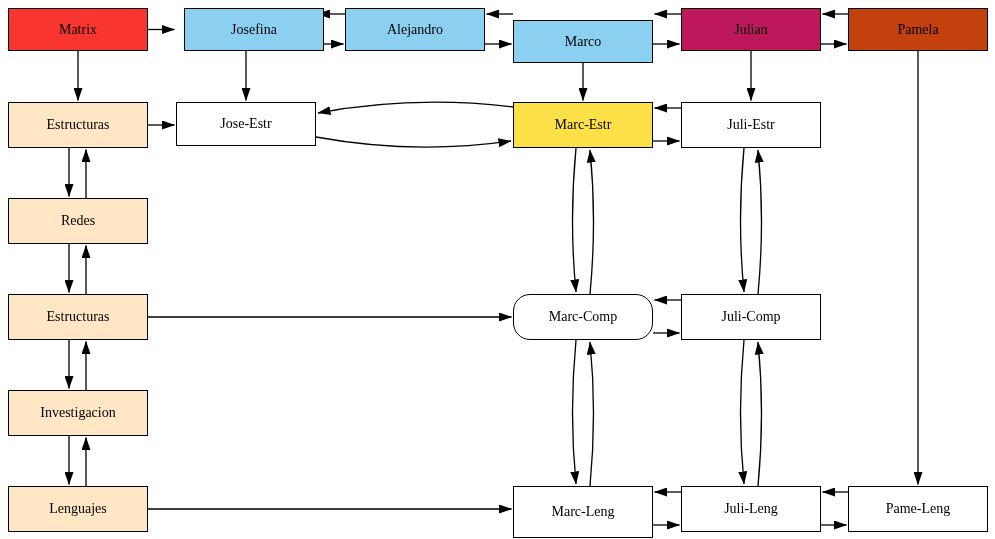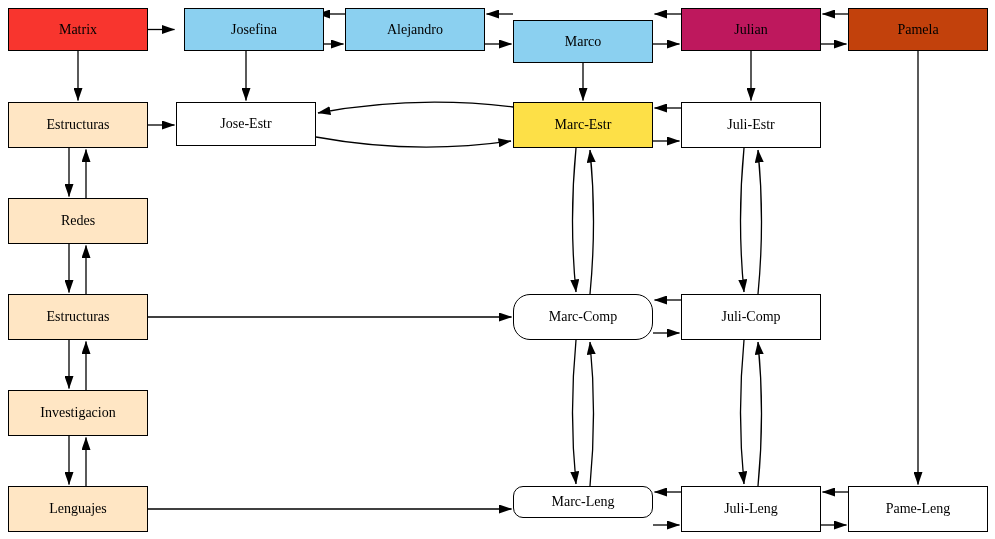--- a/index.html
+++ b/index.html
@@ -105,17 +105,17 @@
       <div class="node" style="left: 8px; top: 102px; width: 140px; height: 46px; background: rgb(255, 230, 196);">Estructuras</div>
       <div class="node" style="left: 8px; top: 198px; width: 140px; height: 46px; background: rgb(255, 230, 196);">Redes</div>
       <div class="node" style="left: 8px; top: 294px; width: 140px; height: 46px; background: rgb(255, 230, 196);">Estructuras</div>
       <div class="node" style="left: 8px; top: 390px; width: 140px; height: 46px; background: rgb(255, 230, 196);">Investigacion</div>
       <div class="node" style="left: 8px; top: 486px; width: 140px; height: 46px; background: rgb(255, 230, 196);">Lenguajes</div>
       <div class="node" style="left: 176px; top: 102px; width: 140px; height: 44px; background: rgb(255, 255, 255);">Jose-Estr</div>
       <div class="node" style="left: 513px; top: 102px; width: 140px; height: 46px; background: #fde047;">Marc-Estr</div>
       <div class="node" style="left: 681px; top: 102px; width: 140px; height: 46px; background: rgb(255, 255, 255);">Juli-Estr</div>
       <div class="node" style="left: 513px; top: 294px; width: 140px; height: 46px; background: rgb(255, 255, 255); border-radius: 17px;">Marc-Comp</div>
       <div class="node" style="left: 681px; top: 294px; width: 140px; height: 46px; background: rgb(255, 255, 255);">Juli-Comp</div>
-      <div class="node" style="left: 513px; top: 486px; width: 140px; height: 32px; background: rgb(255, 255, 255); border-radius: 10px;">Marc-Leng</div>
+      <div class="node" style="left: 513px; top: 486px; width: 140px; height: 52px; background: rgb(255, 255, 255);">Marc-Leng</div>
       <div class="node" style="left: 681px; top: 486px; width: 140px; height: 46px; background: rgb(255, 255, 255); text-align: right;">Juli-Leng</div>
       <div class="node" style="left: 848px; top: 486px; width: 140px; height: 46px; background: rgb(255, 255, 255);">Pame-Leng</div>
     </div>
 </div>
 
 </body></html>

